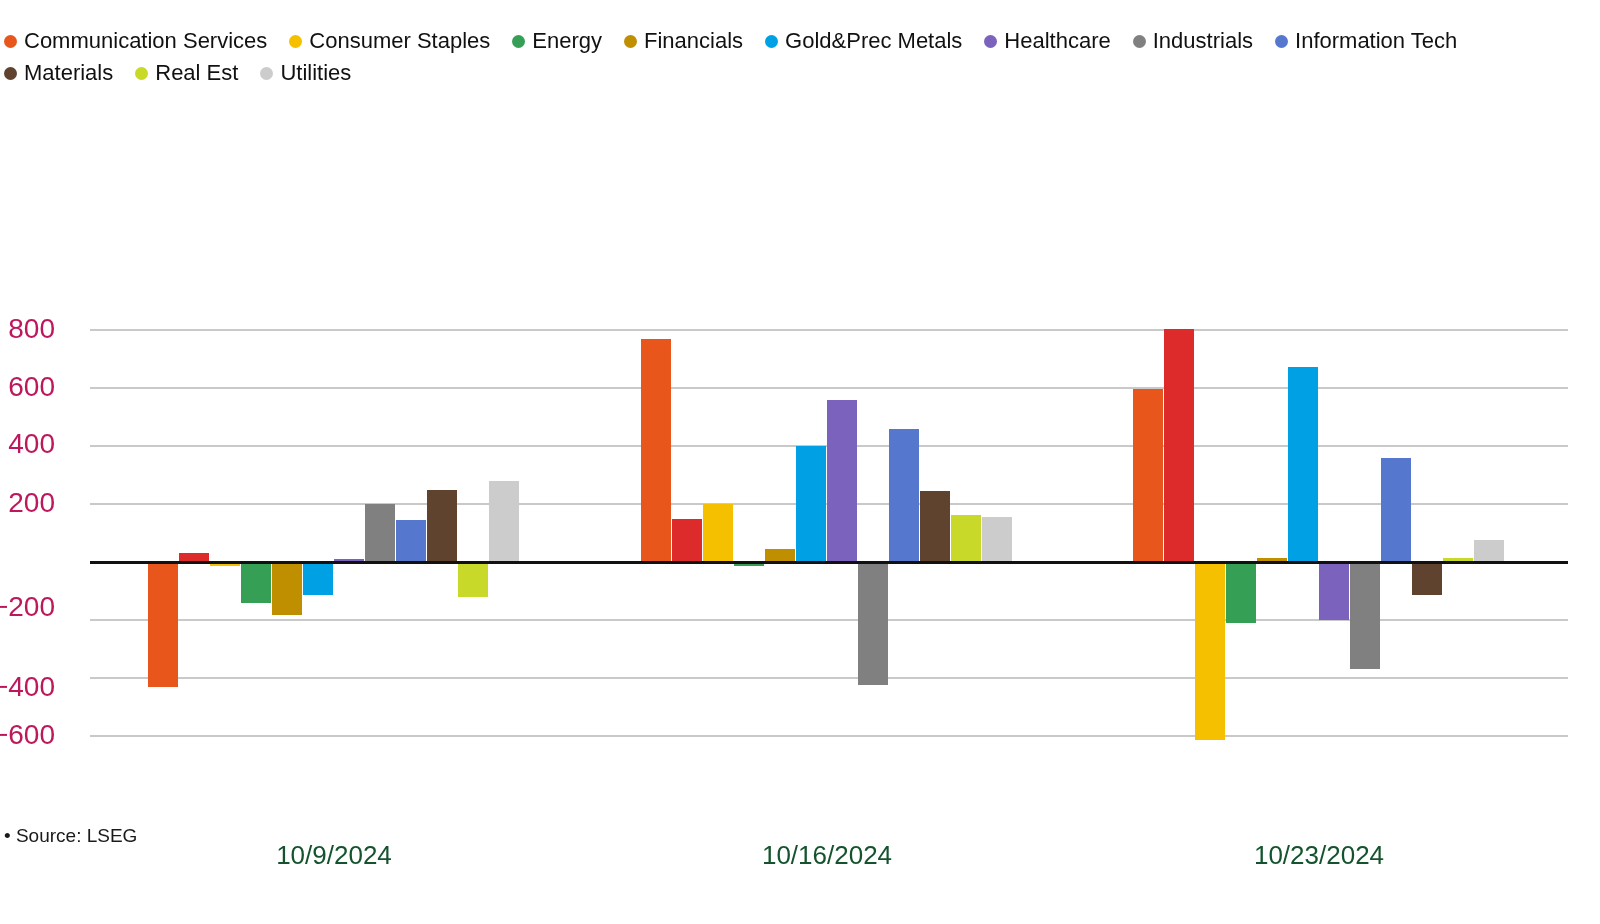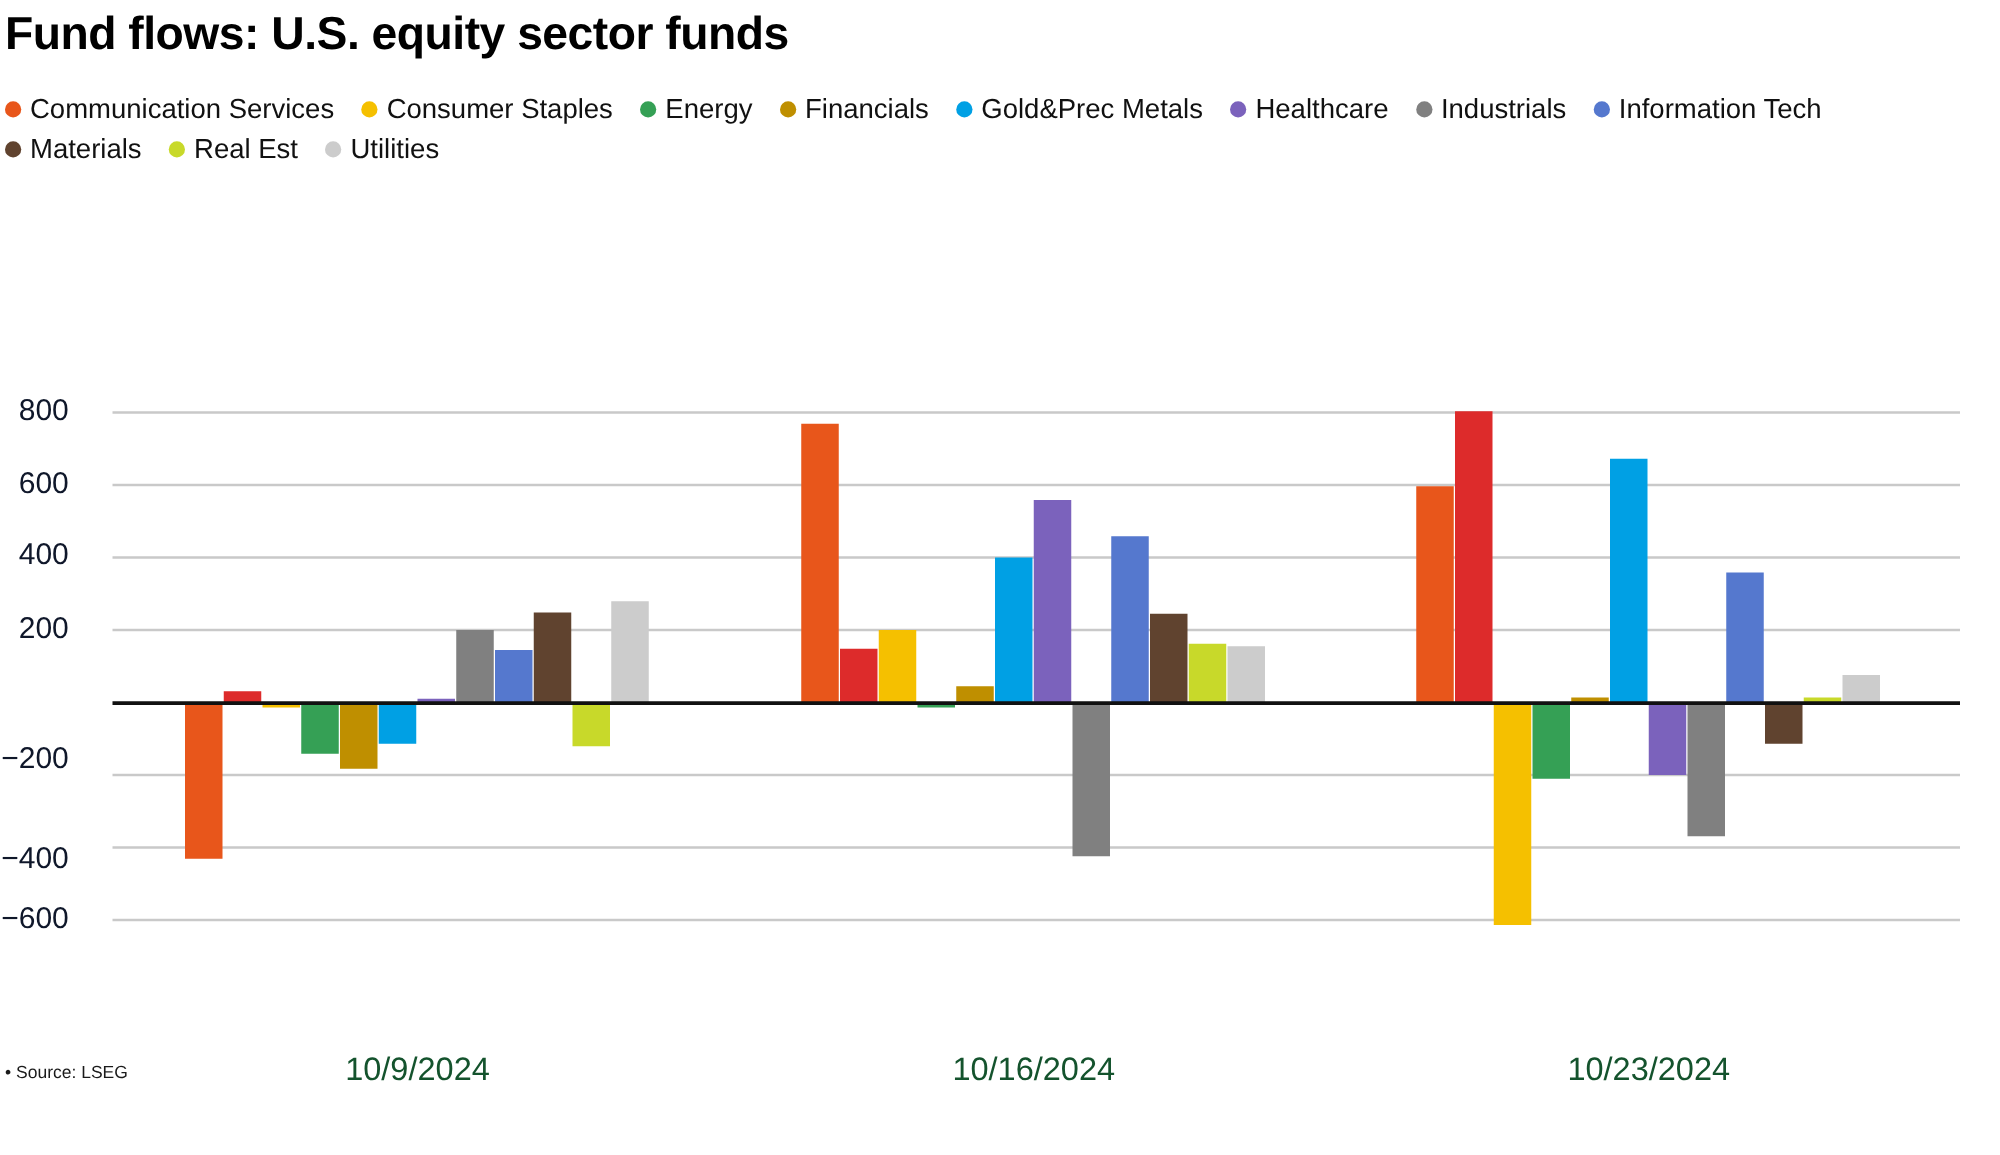--- a/index.html
+++ b/index.html
@@ -37,39 +37,38 @@
   .plot{position:absolute;left:90px;top:35px;width:1478px;height:455px;}
   .gridline{
     position:absolute;left:0;width:1478px;height:2px;
     background:#c9c9c9;
   }
   .zeroline{
     position:absolute;left:0;width:1478px;height:3px;
     background:#111111;z-index:5;
   }
   .ytick{
-    position:absolute;right:1513px;font-size:24px;color:#0f172a;
+    position:absolute;right:1513px;font-size:28px;color:#be185d;
     text-align:center;white-space:nowrap;line-height:22px;
   }
   .bar{position:absolute;z-index:3;}
   .xlabel{
     position:absolute;font-size:26px;color:#14532d;
     text-align:center;white-space:nowrap;top:530px;
   }
   
   .footer{
-    position:absolute;left:4px;top:845px;
-    font-size:14px;color:#1a1a1a;line-height:24px;
+    position:absolute;left:4px;top:824px;
+    font-size:19px;color:#1a1a1a;line-height:24px;
   }
 </style>
 </head>
 <body>
 
 <div class="hdr">
-  <h1 class="title">Fund flows: U.S. equity sector funds</h1>
 </div>
 
 <div class="legend" id="legend">
     <div class="legend-item">
       <span class="legend-swatch" style="background: rgb(232, 86, 27);"></span>
       <span class="legend-label">Communication Services</span>
     </div>
     <div class="legend-item">
       <span class="legend-swatch" style="background: rgb(245, 192, 0);"></span>
       <span class="legend-label">Consumer Staples</span>

